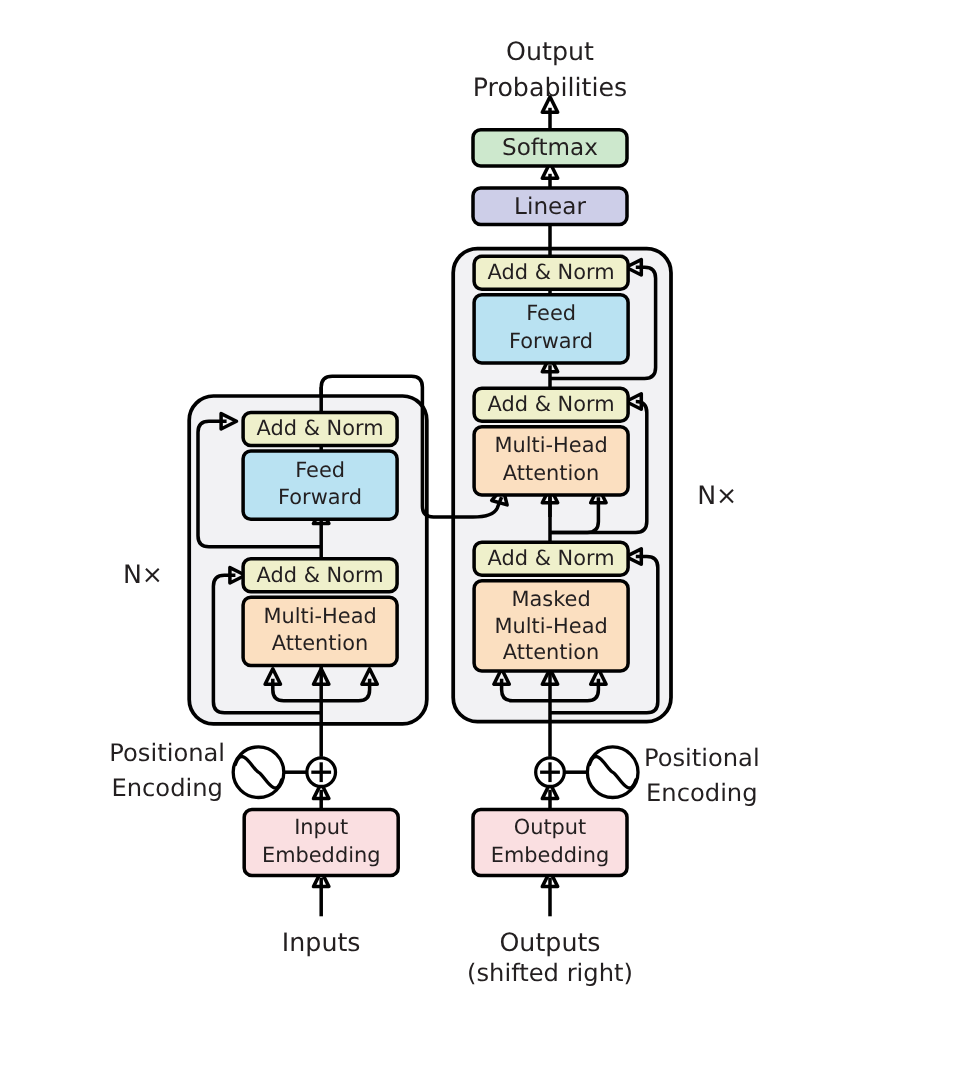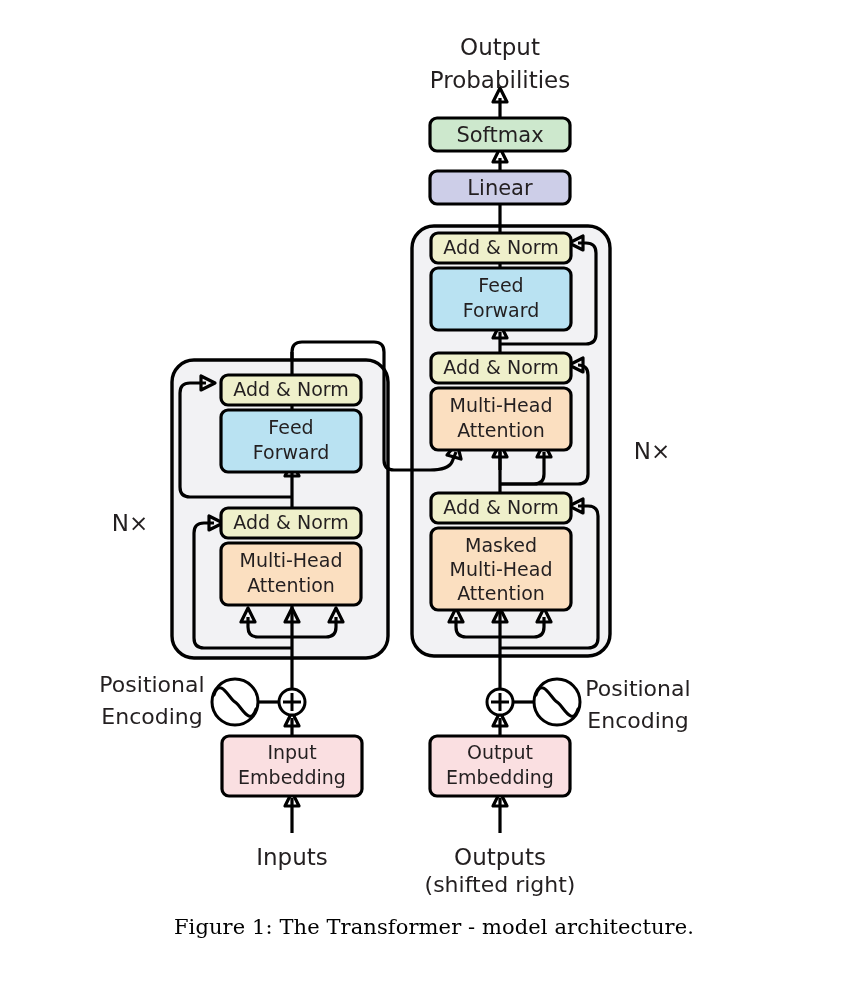--- a/index.html
+++ b/index.html
@@ -260,15 +260,14 @@
     <text class="plain-text" x="292" y="858" font-size="23">Inputs</text>
 
     <text class="plain-text" x="500" y="858" font-size="23">Outputs</text>
     <text class="plain-text" x="500" y="886" font-size="22">(shifted right)</text>
 
     <text class="nx-text" x="130" y="524">N×</text>
     <text class="nx-text" x="652" y="452">N×</text>
 
   </svg>
 
-  <div id="caption">Figure 1: The Transformer - model architecture.</div>
 
 </div>
 
 </body></html>

